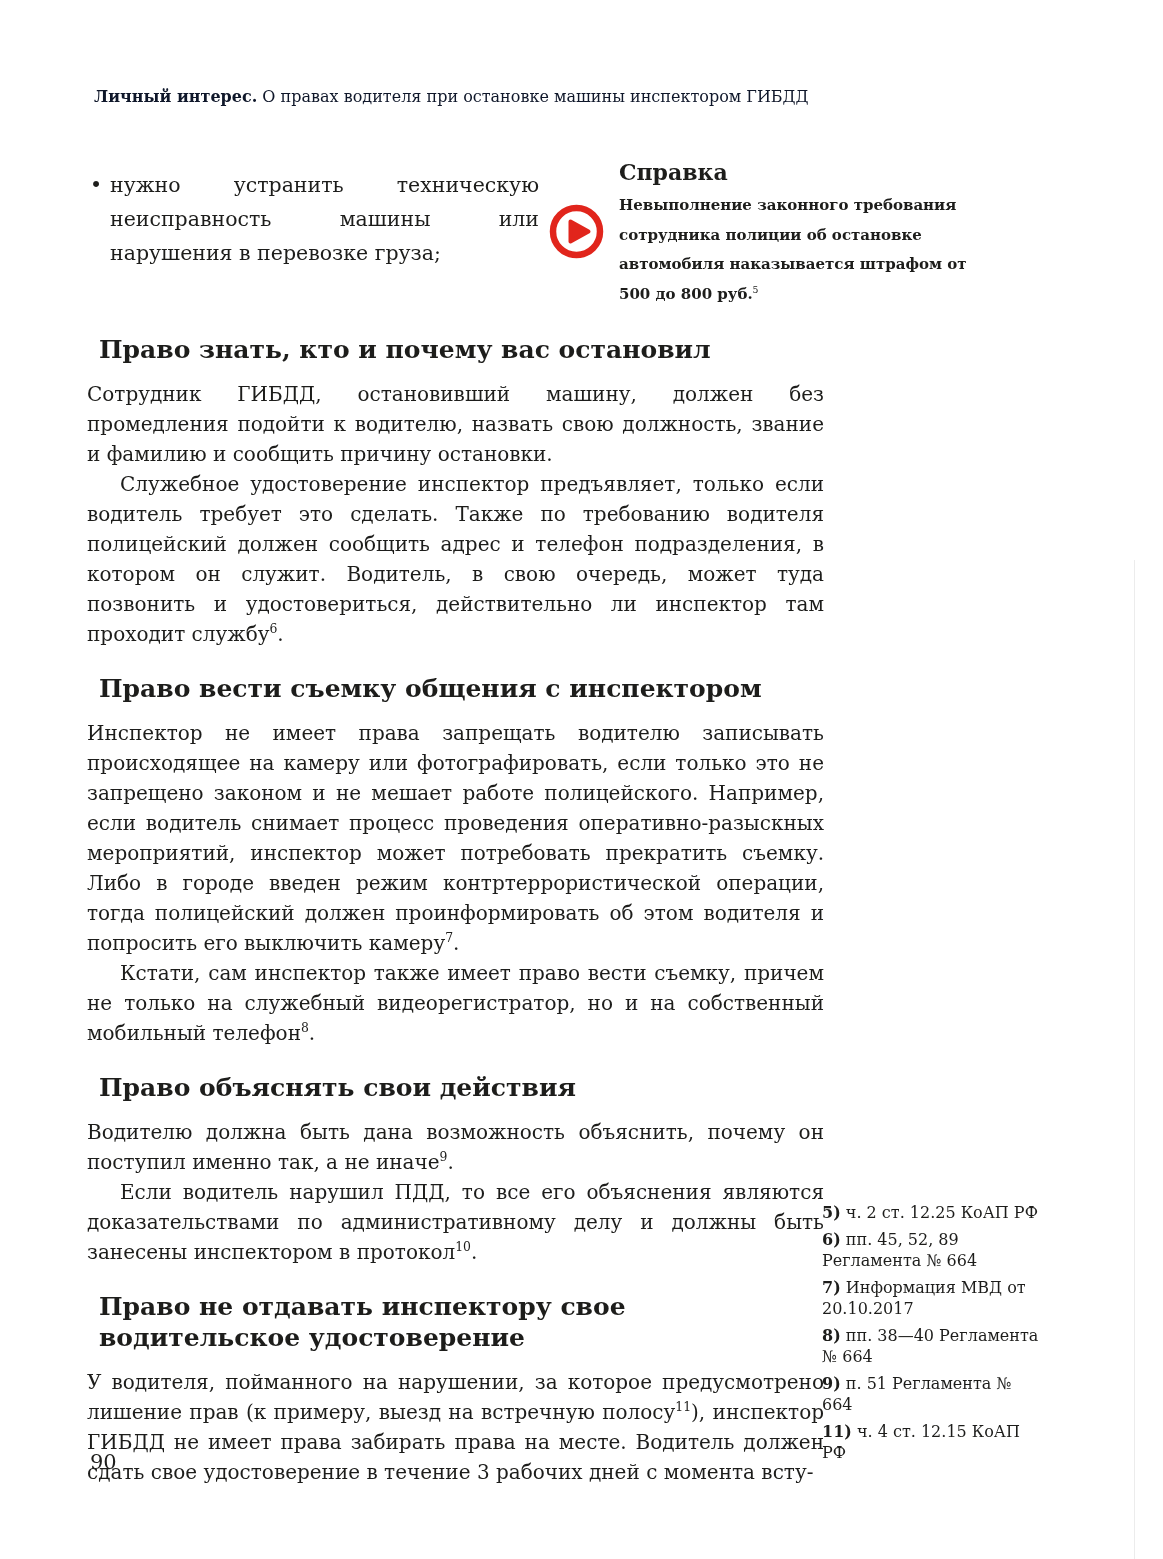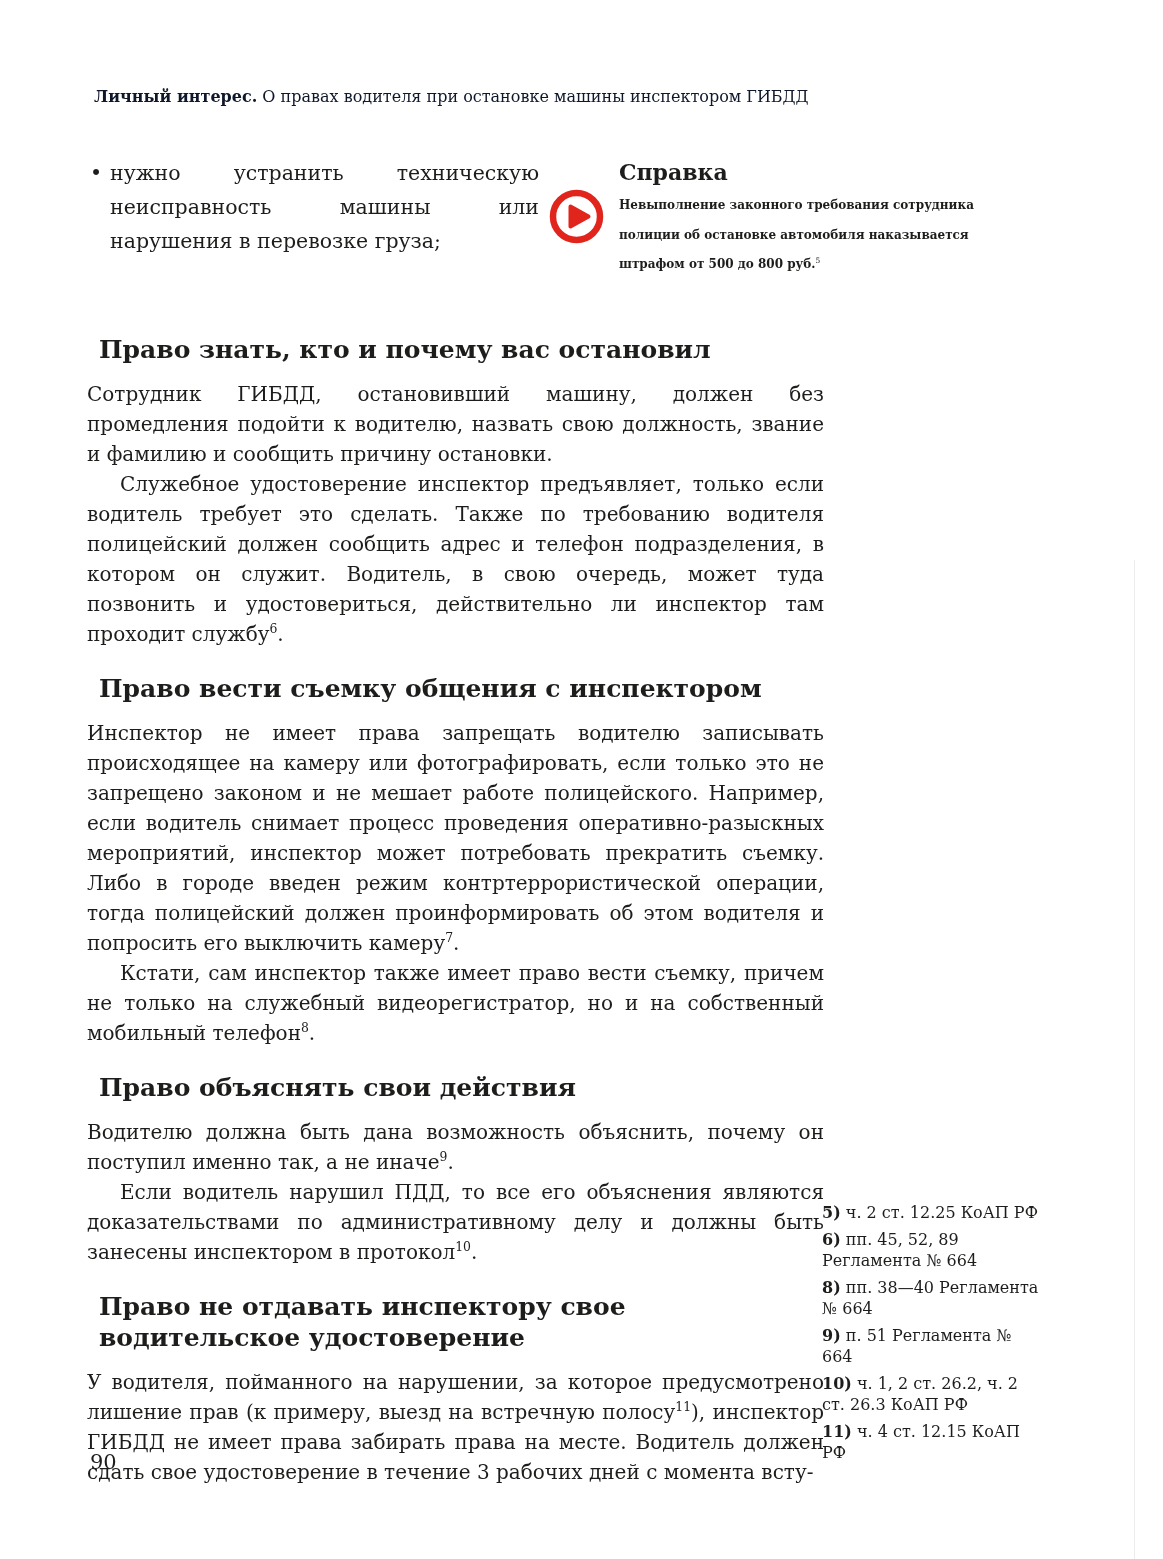--- a/index.html
+++ b/index.html
@@ -23,21 +23,21 @@
     line-height: 26px;
     color: #0f172a;
     white-space: nowrap;
   }
   .running-head .rubric { font-weight: bold; }
 
   
   .bullets {
     position: absolute;
     left: 87px;
-    top: 156px;
+    top: 168px;
     width: 452px;
     font-size: 20.5px;
     line-height: 34px;
     text-align: justify;
   }
   .bullets .bullet-item {
     position: relative;
     padding-left: 23px;
   }
   .bullets .bullet-item::before {
@@ -59,21 +59,21 @@
   .spravka-icon { flex: 0 0 55px; }
   .spravka-text { margin-left: 15px; width: 392px; }
   .spravka-title {
     font-weight: bold;
     font-size: 22px;
     line-height: 28px;
     margin: 1px 0 5px 0;
   }
   .spravka-body {
     font-weight: bold;
-    font-size: 12px;
+    font-size: 15px;
     line-height: 29.5px;
     text-align: left;
   }
 
   
   .main {
     position: absolute;
     left: 87px;
     top: 334px;
     width: 737px;
@@ -184,23 +184,23 @@
     <section>
       <h2 class="narrow">Право не отдавать инспектору свое водительское удостоверение</h2>
       <p><span>У водителя, пойманного на нарушении, за которое предусмотрено лишение прав (к примеру, выезд на встречную полосу</span><sup class="ref">11</sup><span>), инспектор ГИБДД не имеет права забирать права на месте. Водитель должен сдать свое удостоверение в течение 3 рабочих дней с момента всту-</span></p>
     </section>
 
   </div>
 
   <div class="footnotes">
     <div class="footnote"><span class="fn-num">5)</span> <span>ч. 2 ст. 12.25 КоАП РФ</span></div>
     <div class="footnote"><span class="fn-num">6)</span> <span>пп. 45, 52, 89 Регламента № 664</span></div>
+    <div class="footnote"><span class="fn-num">7)</span> <span>Информация МВД от 20.10.2017</span></div>
     <div class="footnote"><span class="fn-num">8)</span> <span>пп. 38—40 Регламента № 664</span></div>
     <div class="footnote"><span class="fn-num">9)</span> <span>п. 51 Регламента № 664</span></div>
-    <div class="footnote"><span class="fn-num">10)</span> <span>ч. 1, 2 ст. 26.2, ч. 2 ст. 26.3 КоАП РФ</span></div>
     <div class="footnote"><span class="fn-num">11)</span> <span>ч. 4 ст. 12.15 КоАП РФ</span></div>
   </div>
 
   <div class="page-number">90</div>
 
   <div class="scan-edge"></div>
 
 </div>
 
 </body></html>

